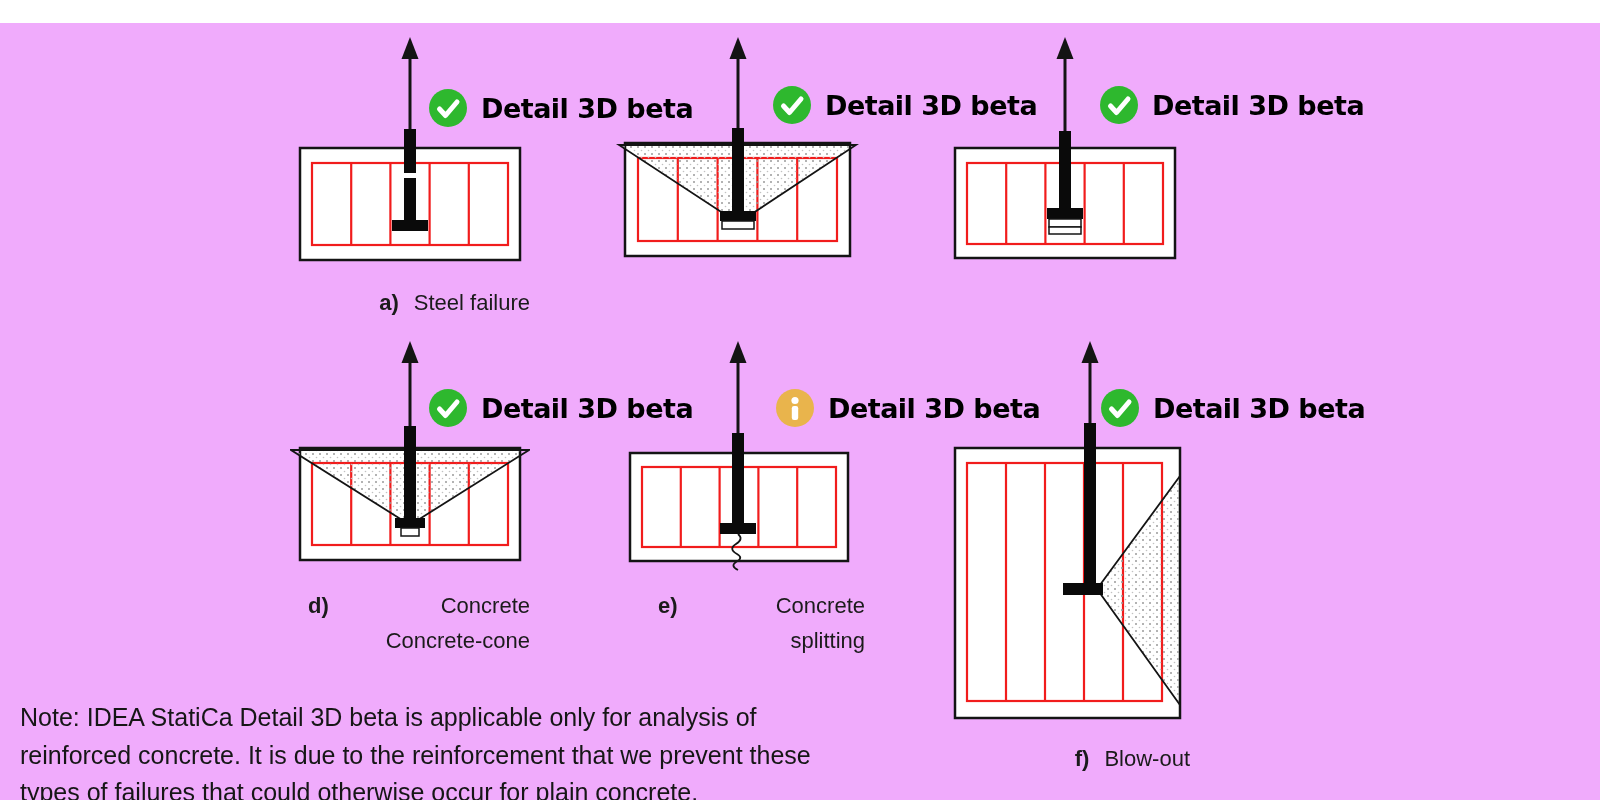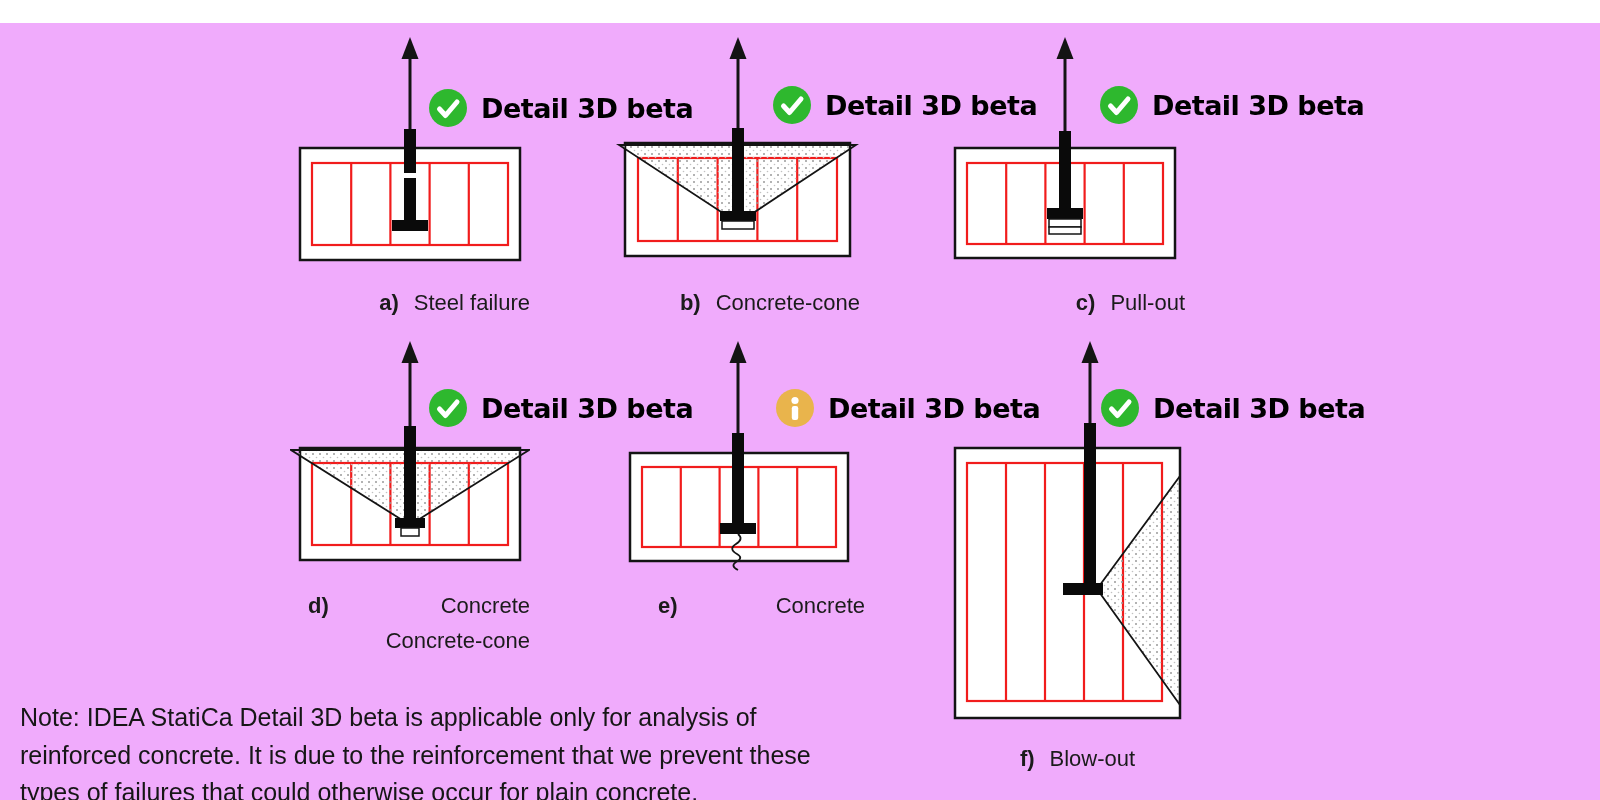--- a/index.html
+++ b/index.html
@@ -11,21 +11,21 @@
   .badge-text {
     display:inline-block;
     font-family:"DejaVu Sans", sans-serif;
     font-weight:bold;
     font-size:27px;
     letter-spacing:-0.5px;
     color:#000;
     white-space:nowrap;
   }
   .caption { position:absolute; text-align:right; font-size:22px; color:#1b1b1b; line-height:35px; }
-  .caption.left { text-align:center; padding-left:20px; }
+  .caption.left { text-align:right; padding-left:20px; }
   .cap-label { font-weight:bold; margin-right:15px; }
   .cap-label-abs { position:absolute; top:0; font-weight:bold; }
   .note {
     position:absolute; left:20px; top:676px; width:800px;
     font-size:25px; line-height:1.5; color:#161616;
   }
 </style>
 </head>
 <body>
 
@@ -91,23 +91,20 @@
       </g>
     </svg>
   </div>
   <div class="badge" style="left:772px; top:62px;">
     <svg width="40" height="40" viewBox="0 0 40 40">
       <circle cx="20" cy="20" r="19" fill="#2eb82e"></circle>
       <path d="M11.5 21 L17.5 27.5 L29 14" stroke="#fff" stroke-width="5" fill="none" stroke-linecap="round" stroke-linejoin="round"></path>
     </svg>
     <span class="badge-text">Detail 3D beta</span>
   </div>
-  <div class="caption" style="left:615px; top:262px; width:245px;">
-    <span class="cap-label">b)</span><span>Concrete-cone</span>
-  </div>
 
   <div class="fig" style="left:945px; top:10px; width:240px; height:240px;">
     <svg width="240" height="240" viewBox="0 0 240 240">
       <g>
         <line x1="120" y1="98" x2="120" y2="22" stroke="#141414" stroke-width="3"></line>
         <polygon points="120,4 111.5,26 128.5,26" fill="#141414"></polygon>
       </g>
       <rect x="10" y="115" width="220" height="110" fill="#fff" stroke="#141414" stroke-width="2.5"></rect>
       <g stroke="#f11c1c" stroke-width="2.2" fill="none">
         <rect x="22" y="130" width="196" height="81"></rect>
@@ -123,23 +120,20 @@
         <rect x="104" y="194" width="32" height="7" fill="#fff" stroke="#141414" stroke-width="1.5"></rect>
       </g>
     </svg>
   </div>
   <div class="badge" style="left:1099px; top:62px;">
     <svg width="40" height="40" viewBox="0 0 40 40">
       <circle cx="20" cy="20" r="19" fill="#2eb82e"></circle>
       <path d="M11.5 21 L17.5 27.5 L29 14" stroke="#fff" stroke-width="5" fill="none" stroke-linecap="round" stroke-linejoin="round"></path>
     </svg>
     <span class="badge-text">Detail 3D beta</span>
-  </div>
-  <div class="caption" style="left:945px; top:262px; width:240px;">
-    <span class="cap-label">c)</span><span>Pull-out</span>
   </div>
 
   <div class="fig" style="left:290px; top:310px; width:240px; height:240px;">
     <svg width="240" height="240" viewBox="0 0 240 240">
       <defs>
         <pattern id="stip-d" width="7" height="7" patternUnits="userSpaceOnUse">
           <circle cx="2" cy="2" r="1" fill="#9a9a9a"></circle>
           <circle cx="5.5" cy="5.5" r="0.8" fill="#c2c2c2"></circle>
         </pattern>
       </defs>
@@ -201,20 +195,21 @@
     <svg width="40" height="40" viewBox="0 0 40 40">
       <circle cx="20" cy="20" r="19" fill="#e9b44c"></circle>
       <circle cx="20" cy="12.5" r="3.6" fill="#fff"></circle>
       <rect x="16.8" y="18" width="6.4" height="14" rx="2.2" fill="#fff"></rect>
     </svg>
     <span class="badge-text">Detail 3D beta</span>
   </div>
   <div class="caption" style="left:620px; top:565px; width:245px;">
     <span class="cap-label-abs" style="left:38px;">e)</span>
     <div>Concrete</div>
+    <div>splitting</div>
   </div>
 
   <div class="fig" style="left:945px; top:305px; width:250px; height:400px;">
     <svg width="250" height="400" viewBox="0 0 250 400">
       <defs>
         <pattern id="stip-f" width="7" height="7" patternUnits="userSpaceOnUse">
           <circle cx="2" cy="2" r="1" fill="#9a9a9a"></circle>
           <circle cx="5.5" cy="5.5" r="0.8" fill="#c2c2c2"></circle>
         </pattern>
       </defs>

